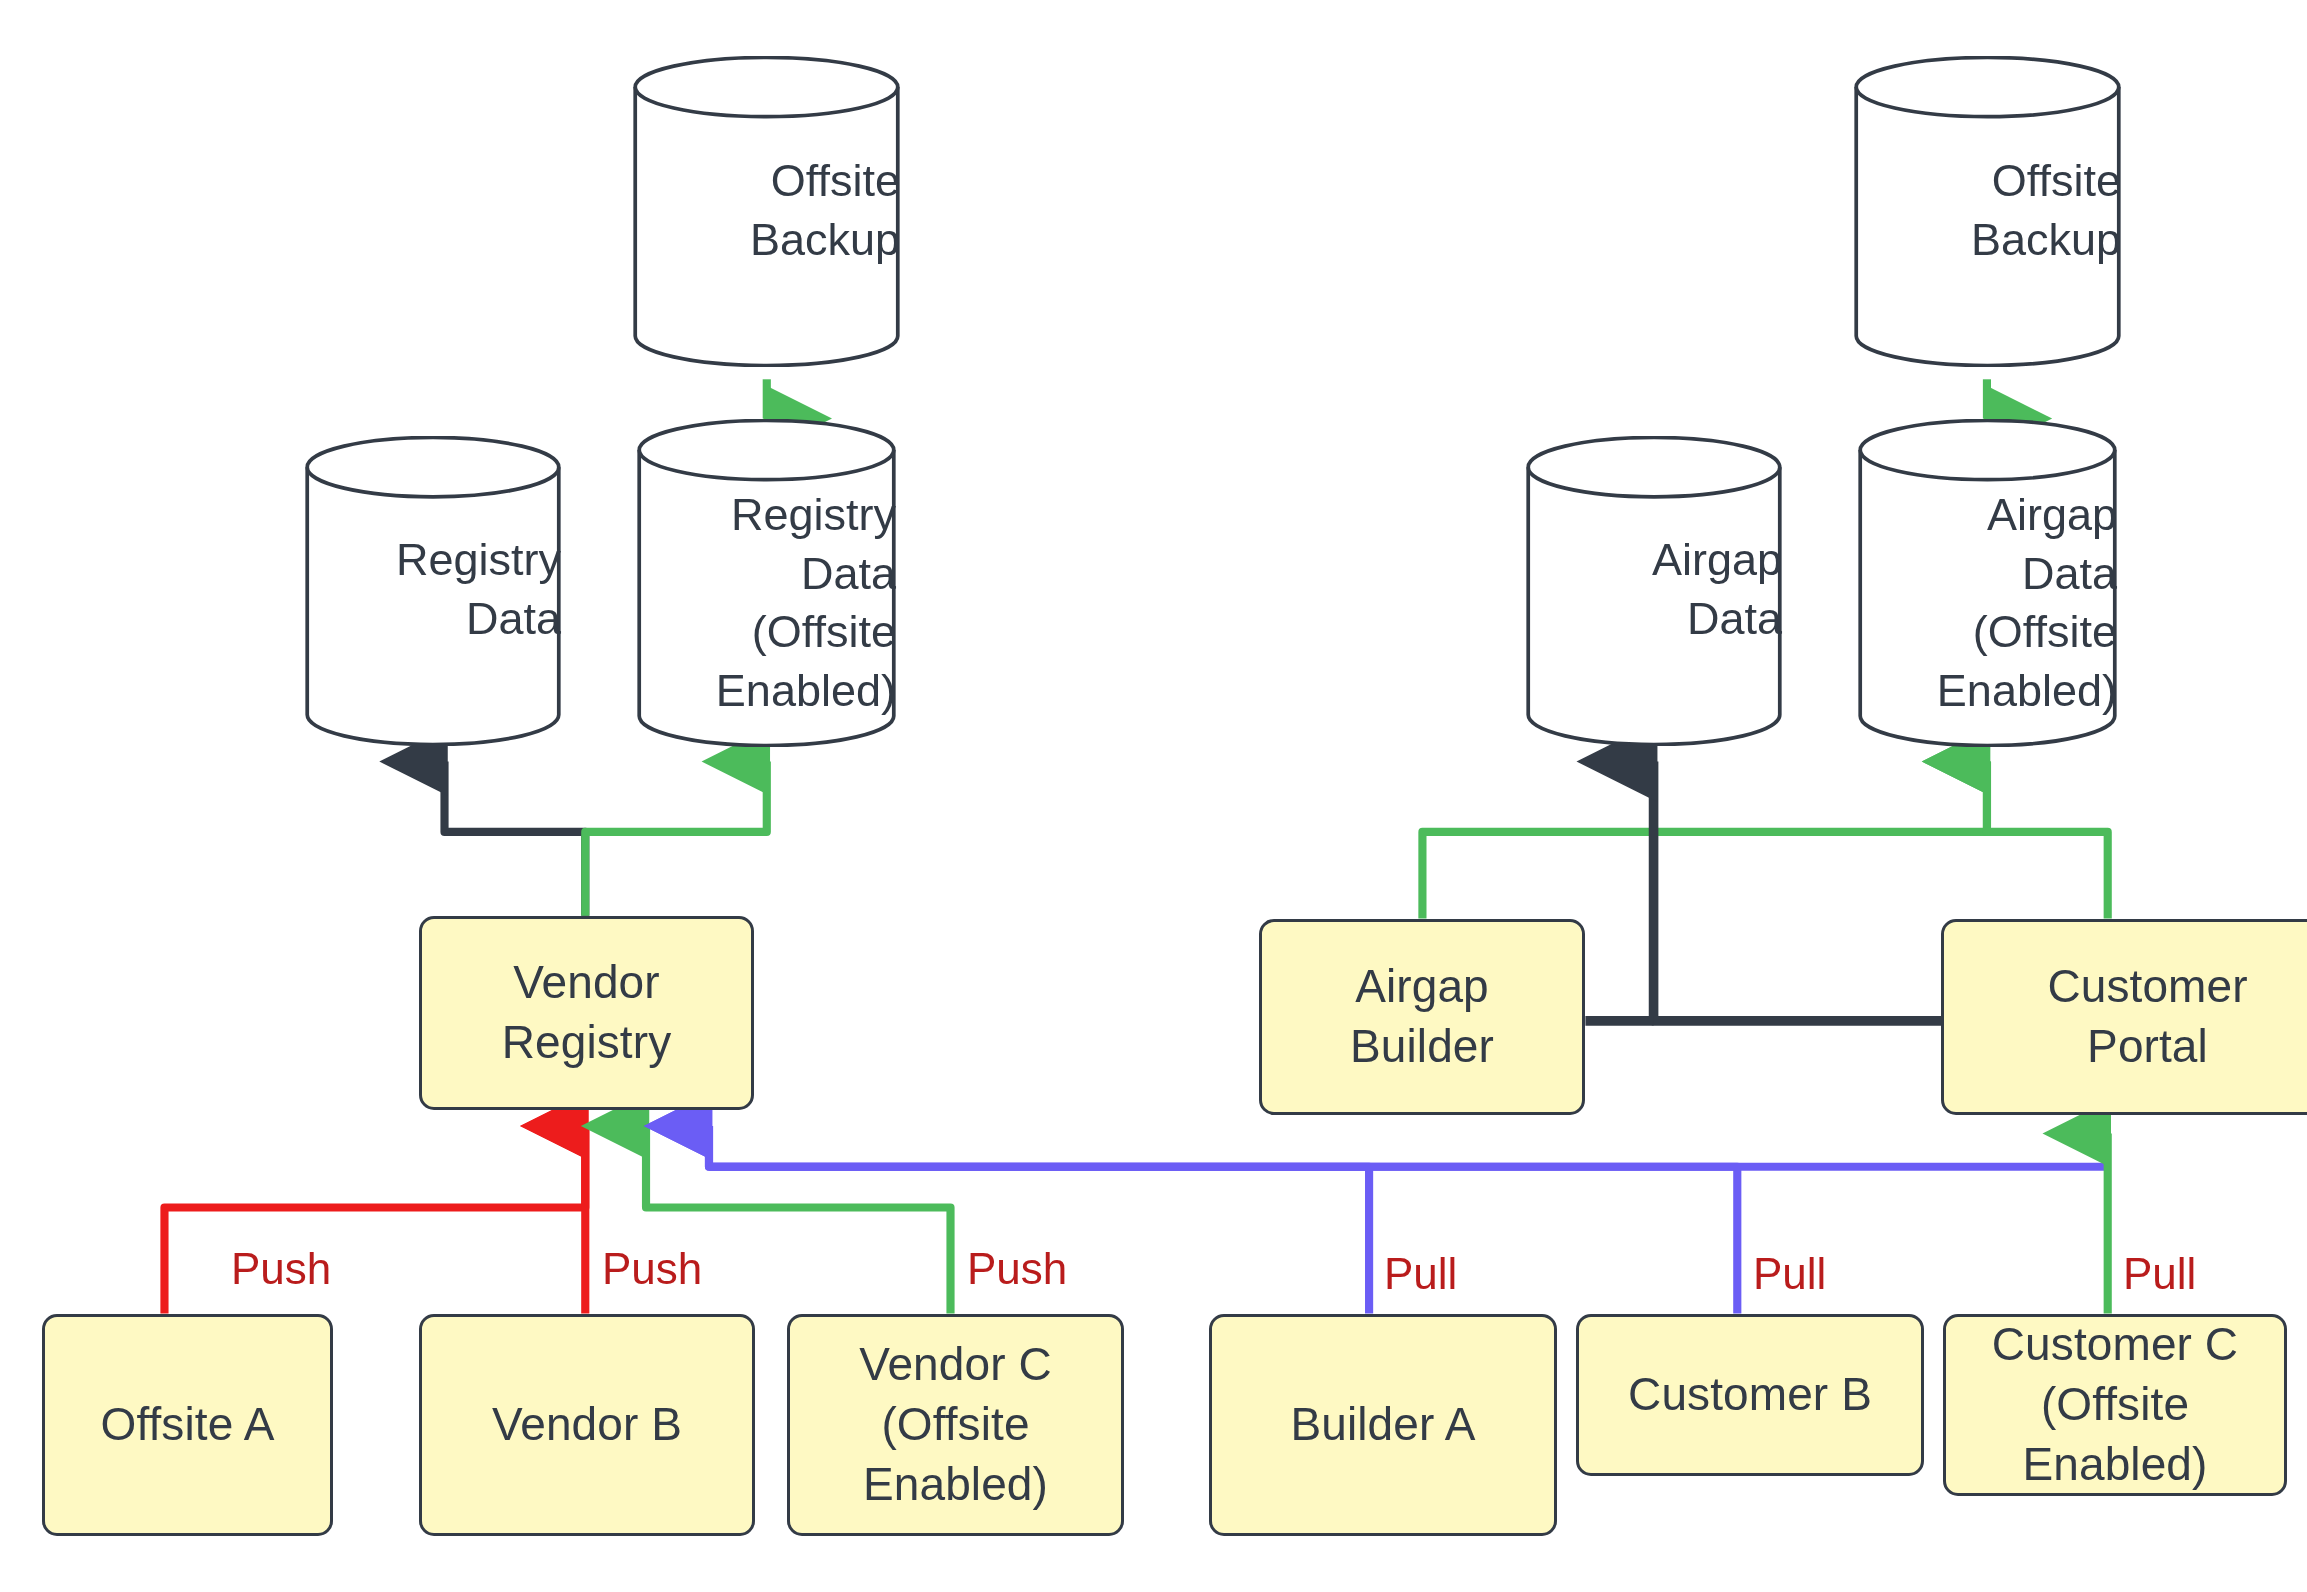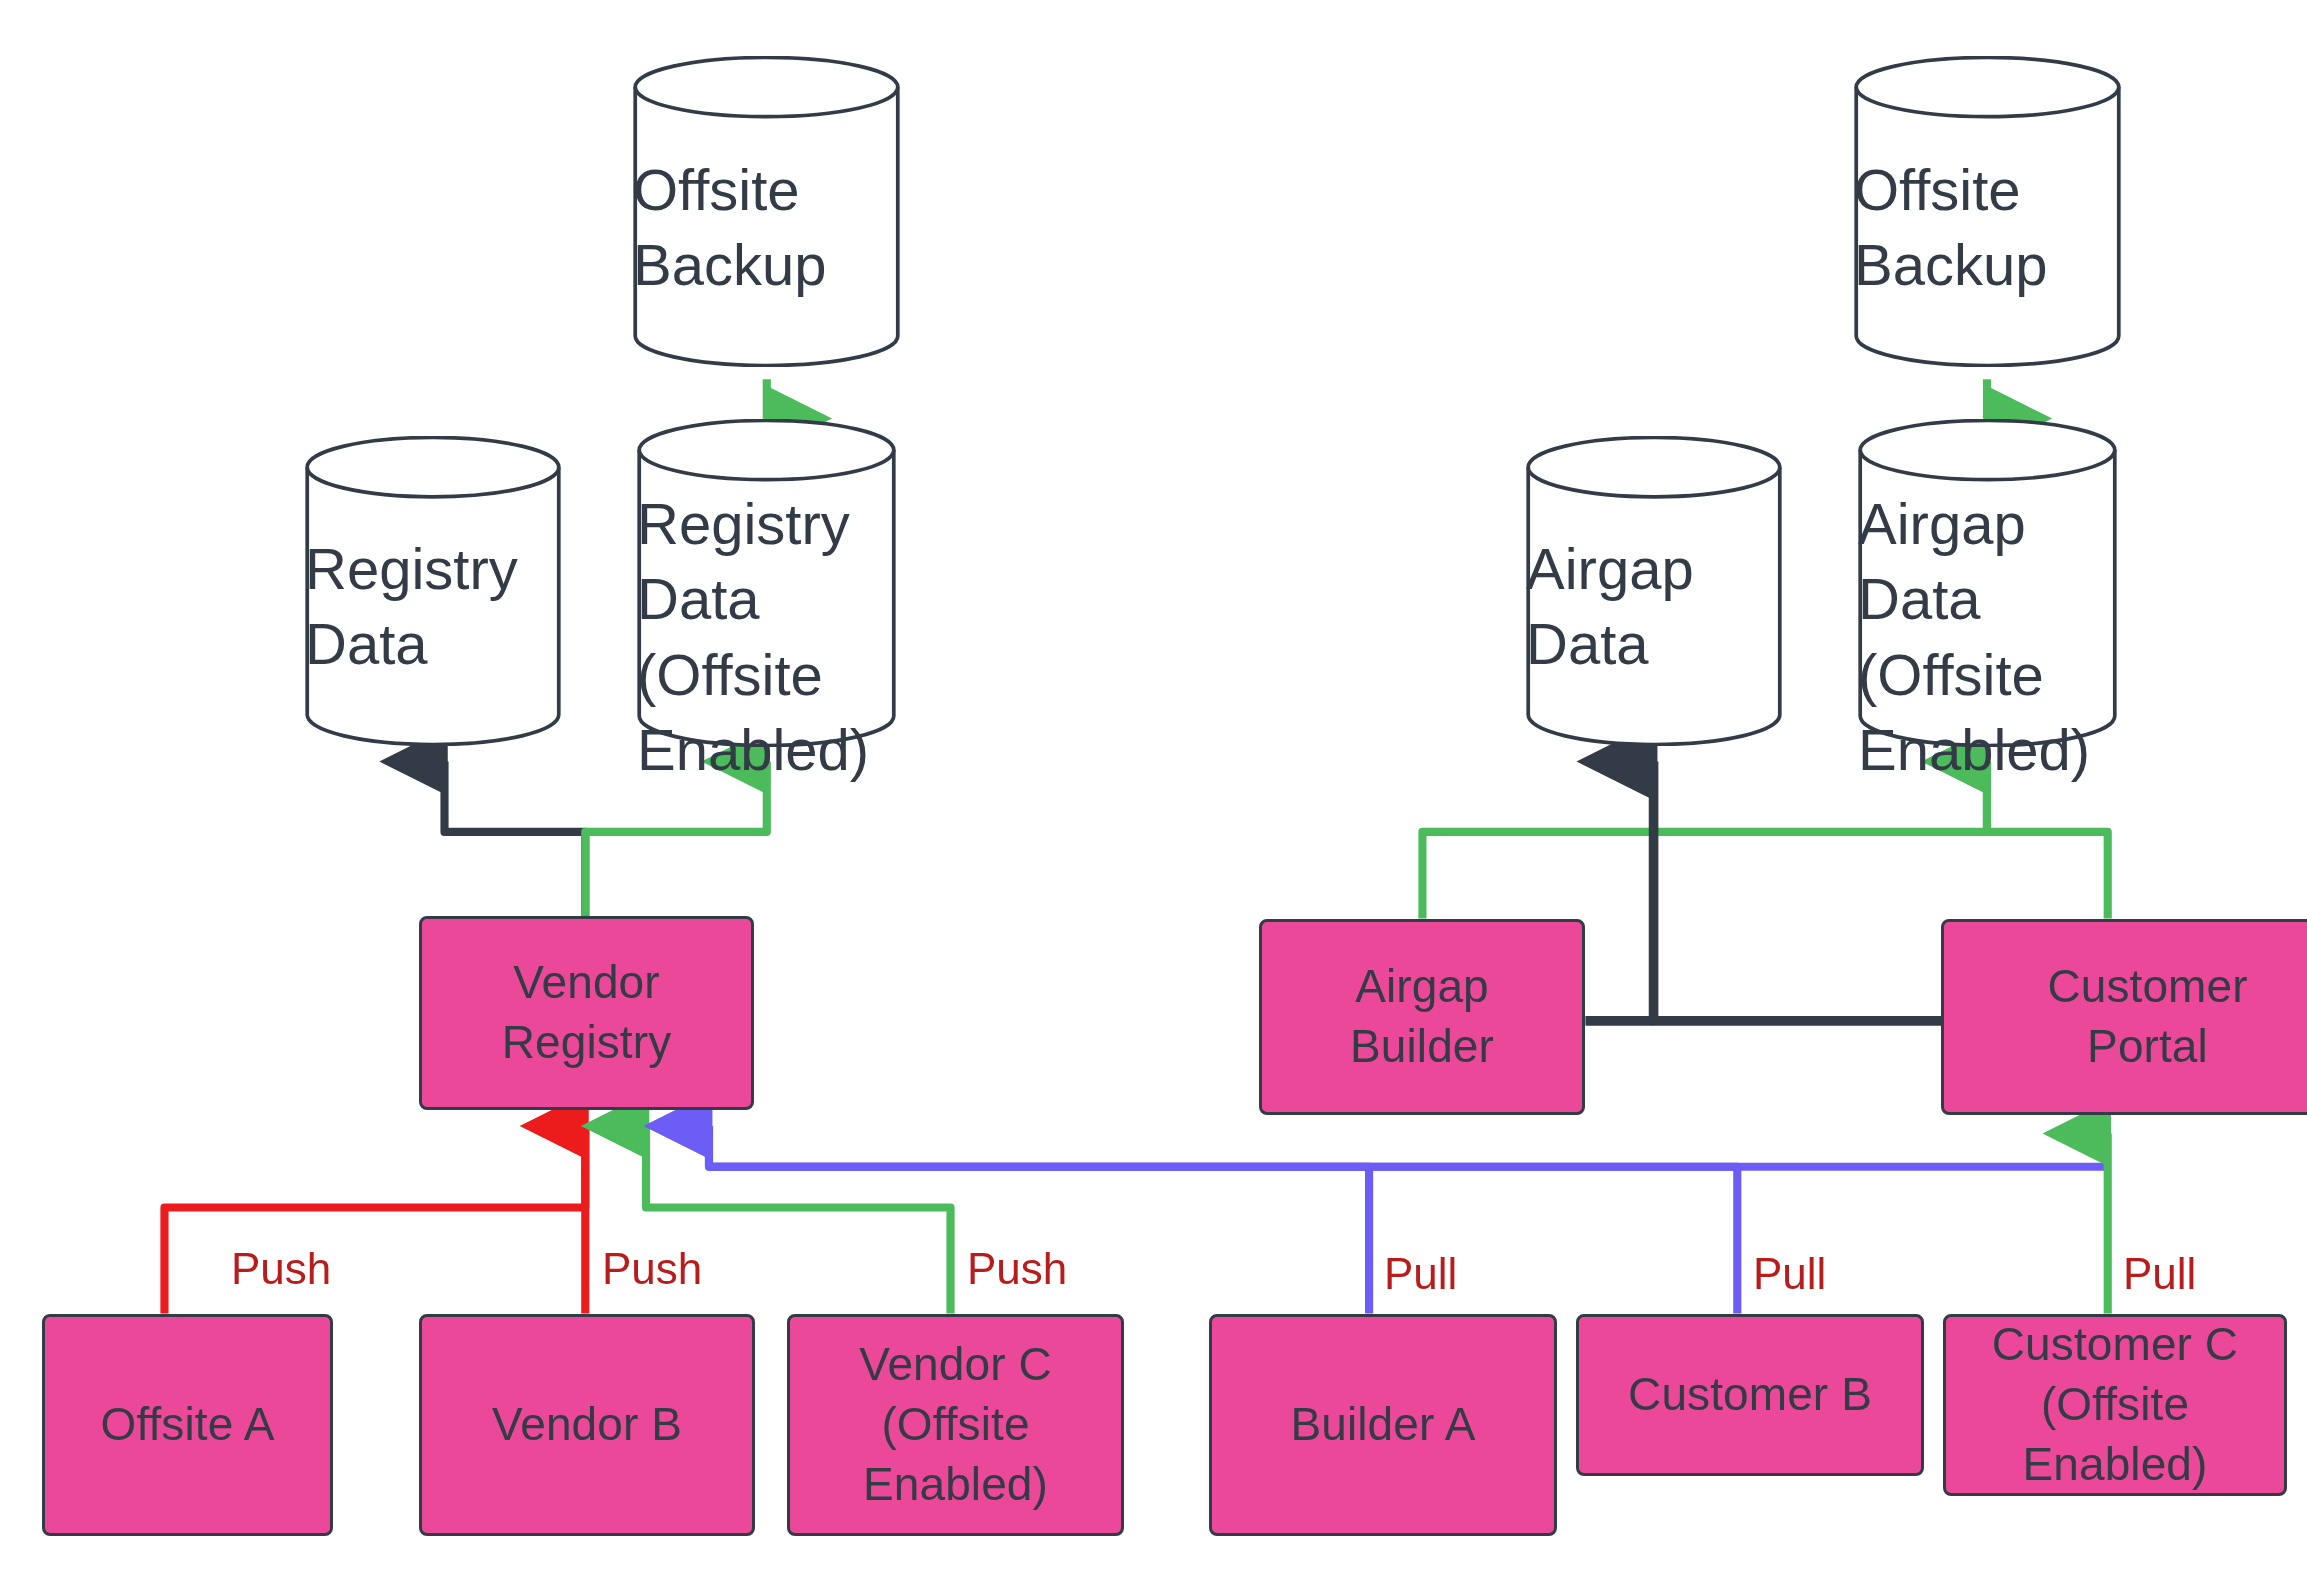--- a/index.html
+++ b/index.html
@@ -36,40 +36,40 @@
     justify-content: center;
     text-align: center;
     color: #333b46;
     font-size: 46px;
     line-height: 1.30;
     letter-spacing: 0.1px;
     white-space: pre-line;
   }
   .rectnode {
     border: 3.7px solid #333b46;
-    border-radius: 8px;
-    background: #ec4899;
+    border-radius: 15px;
+    background: #fef9c3;
   }
   
   .cyl {
     position: absolute;
   }
   .cyl .cyl-svg {
     position: absolute;
     left: 0; top: 0;
     width: 100%;
     height: 100%;
   }
   .cyl .cyl-label {
     position: absolute;
     left: 0;
     width: 100%;
-    text-align: left;
+    text-align: right;
     color: #333b46;
-    font-size: 58px;
+    font-size: 45px;
     line-height: 1.30;
     white-space: pre-line;
   }
   
   .edge-label {
     position: absolute;
     color: #b91c1c;
     font-size: 44px;
     line-height: 1;
     white-space: nowrap;

